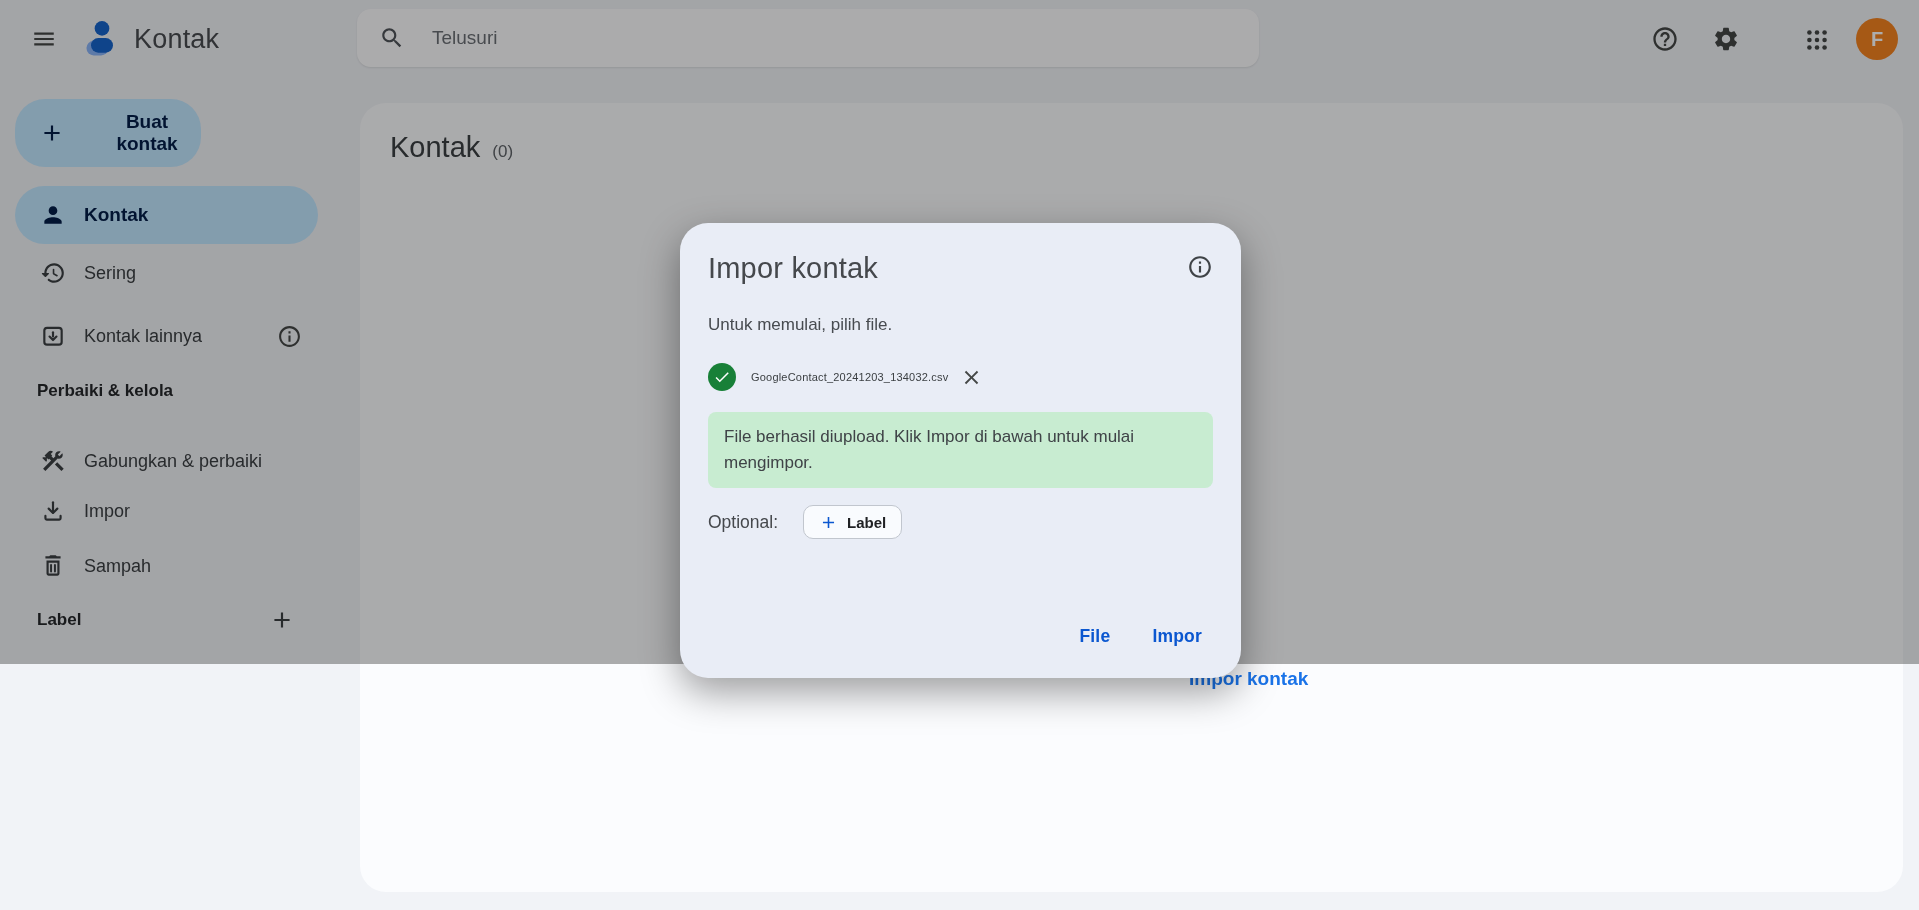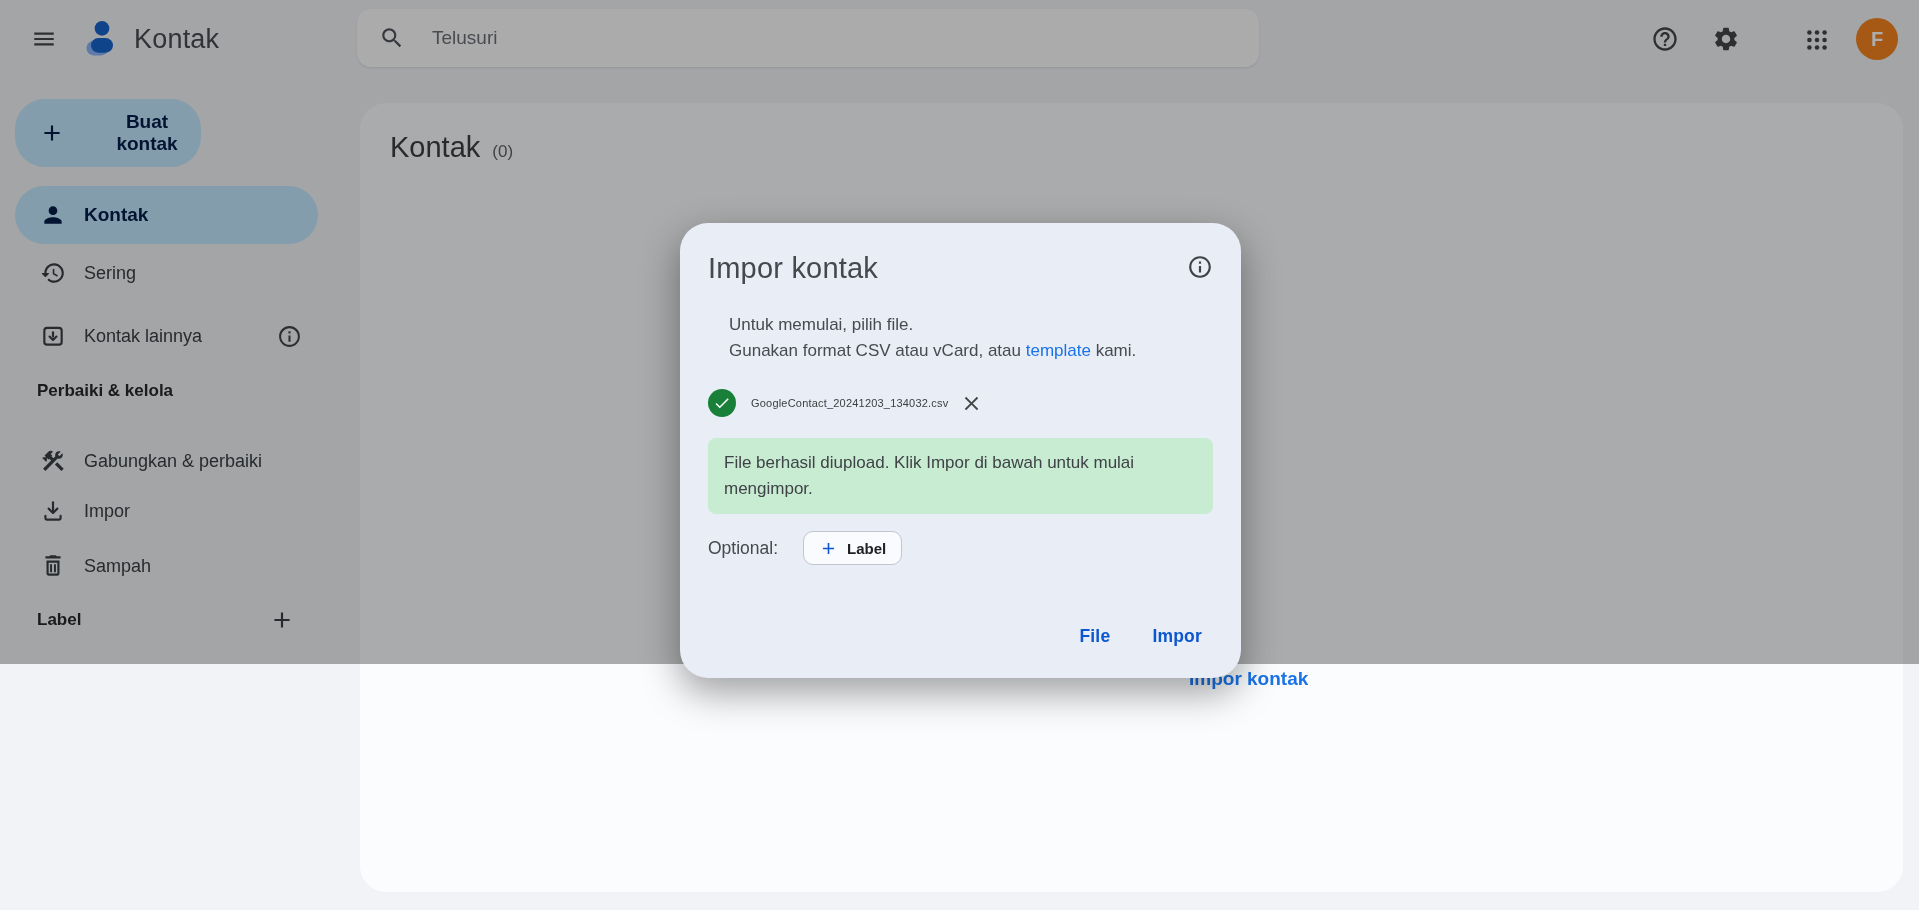--- a/index.html
+++ b/index.html
@@ -63,21 +63,21 @@
   
   .scrim{position:absolute;inset:0;background:rgba(0,0,0,.32);z-index:10;}
 
   
   .dialog{position:absolute;left:680px;top:223px;width:561px;height:455px;background:#e9edf6;
     border-radius:28px;z-index:20;box-shadow:0 14px 38px rgba(0,0,0,.38);box-sizing:border-box;
     padding:26px 28px;}
   .dlg-head{display:flex;align-items:flex-start;justify-content:space-between;}
   .dlg-title{font-size:29px;color:#45484c;line-height:38px;letter-spacing:.2px;}
   .dlg-info{background:none;border:none;padding:0;margin-top:5px;color:#3f4347;cursor:pointer;display:flex;}
-  .dlg-intro{margin-top:25px;font-size:17px;line-height:26px;color:#474b50;margin-left:21px;}
+  .dlg-intro{margin-top:25px;font-size:17px;line-height:26px;color:#474b50;}
   .dlg-intro a{color:#1a73e8;text-decoration:none;cursor:pointer;}
   .filerow{margin-top:25px;display:flex;align-items:center;}
   .chk{width:28px;height:28px;border-radius:50%;background:#188038;display:flex;align-items:center;
     justify-content:center;flex:0 0 auto;}
   .fname{margin-left:15px;font-size:11px;font-weight:400;color:#3c4043;letter-spacing:.2px;}
   .fremove{background:none;border:none;padding:0;margin-left:12px;color:#444746;cursor:pointer;display:flex;}
   .successbox{margin-top:21px;background:#c8ecd1;border-radius:8px;padding:12px 16px;
     font-size:17px;line-height:26px;color:#3f4347;}
   .optrow{margin-top:17px;display:flex;align-items:center;}
   .optlbl{font-size:17.5px;color:#45484c;}
@@ -262,21 +262,20 @@
         <span>
           <svg width="26" height="26" viewBox="0 0 24 24" fill="currentColor">
               <path d="M11 7h2v2h-2zm0 4h2v6h-2zm1-9C6.48 2 2 6.48 2 12s4.48 10 10 10 10-4.48 10-10S17.52 2 12 2zm0 18c-4.41 0-8-3.59-8-8s3.59-8 8-8 8 3.59 8 8-3.59 8-8 8z"></path>
             </svg>
         </span>
       </button>
     </div>
 
     <div class="dlg-intro">
       <div>Untuk memulai, pilih file.</div>
-      <div><span>Gunakan format CSV atau vCard, atau </span><a>template</a><span> kami.</span></div>
     </div>
 
     <div class="filerow">
       <span class="chk">
         <svg width="18" height="18" viewBox="0 0 24 24" fill="#ffffff">
             <path d="M9 16.17 4.83 12l-1.42 1.41L9 19 21 7l-1.41-1.41z"></path>
           </svg>
       </span>
       <span class="fname">GoogleContact_20241203_134032.csv</span>
       <button class="fremove">

